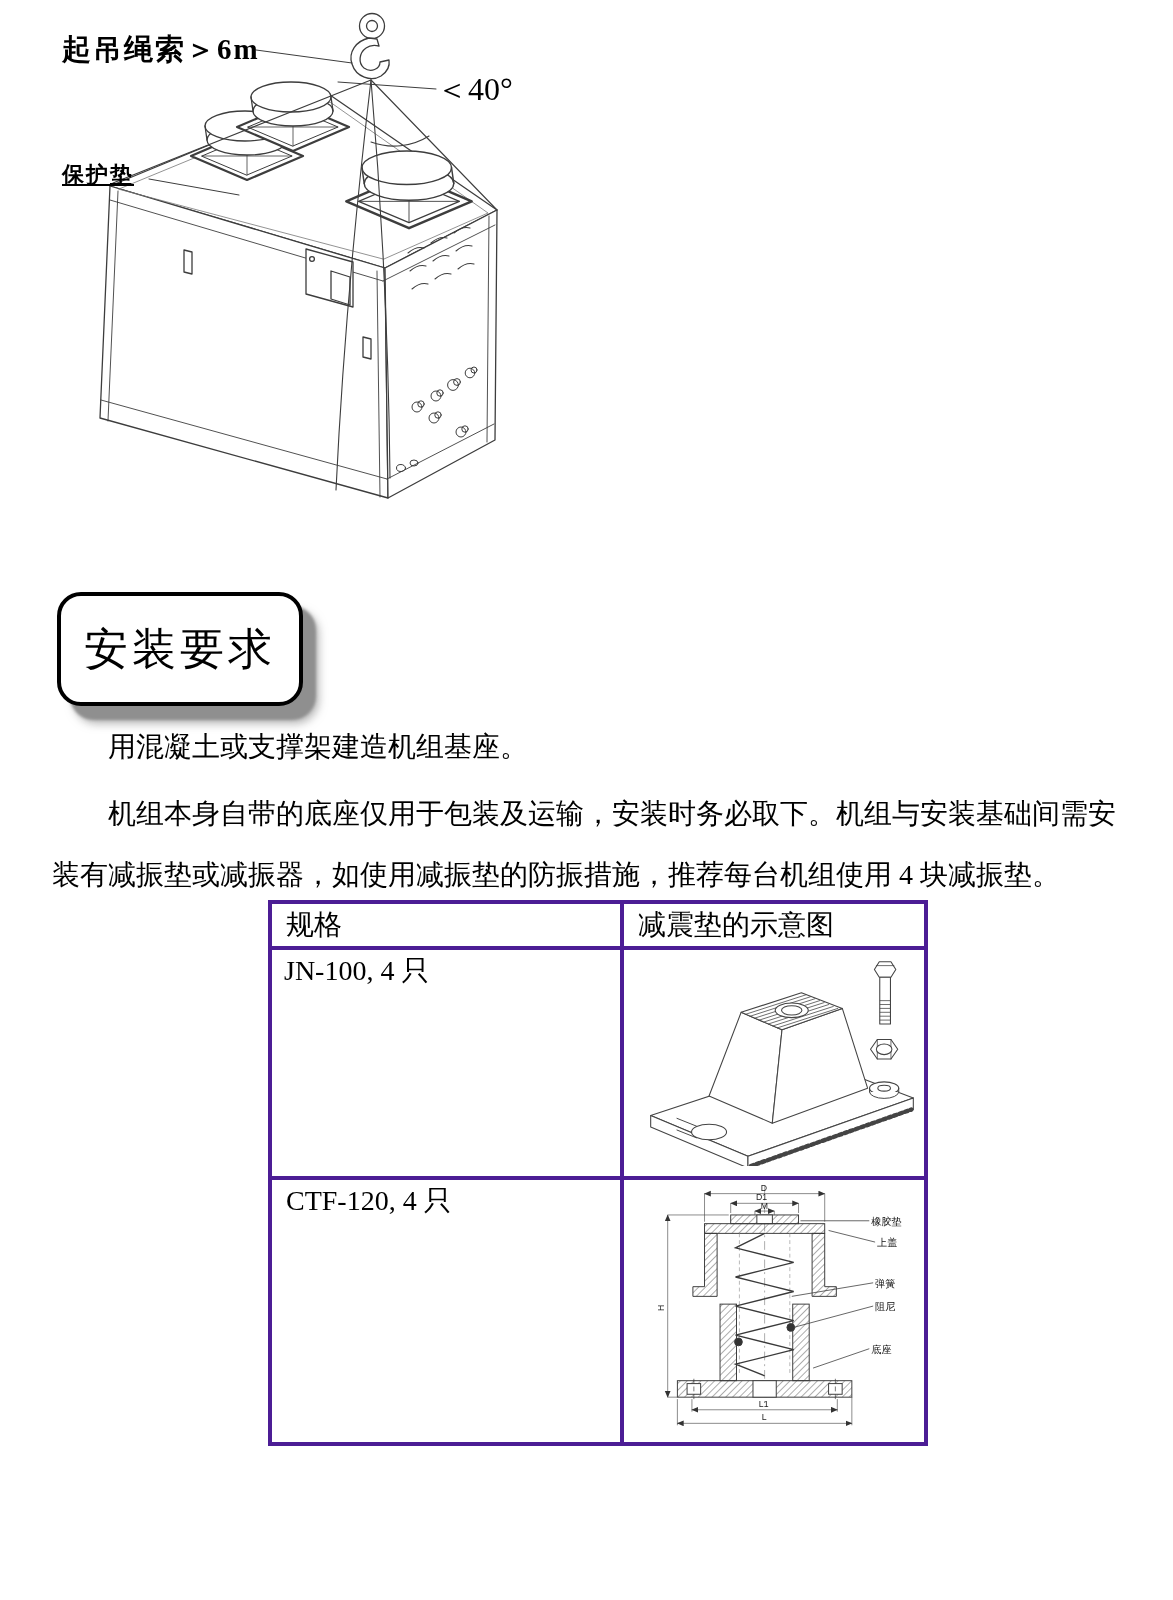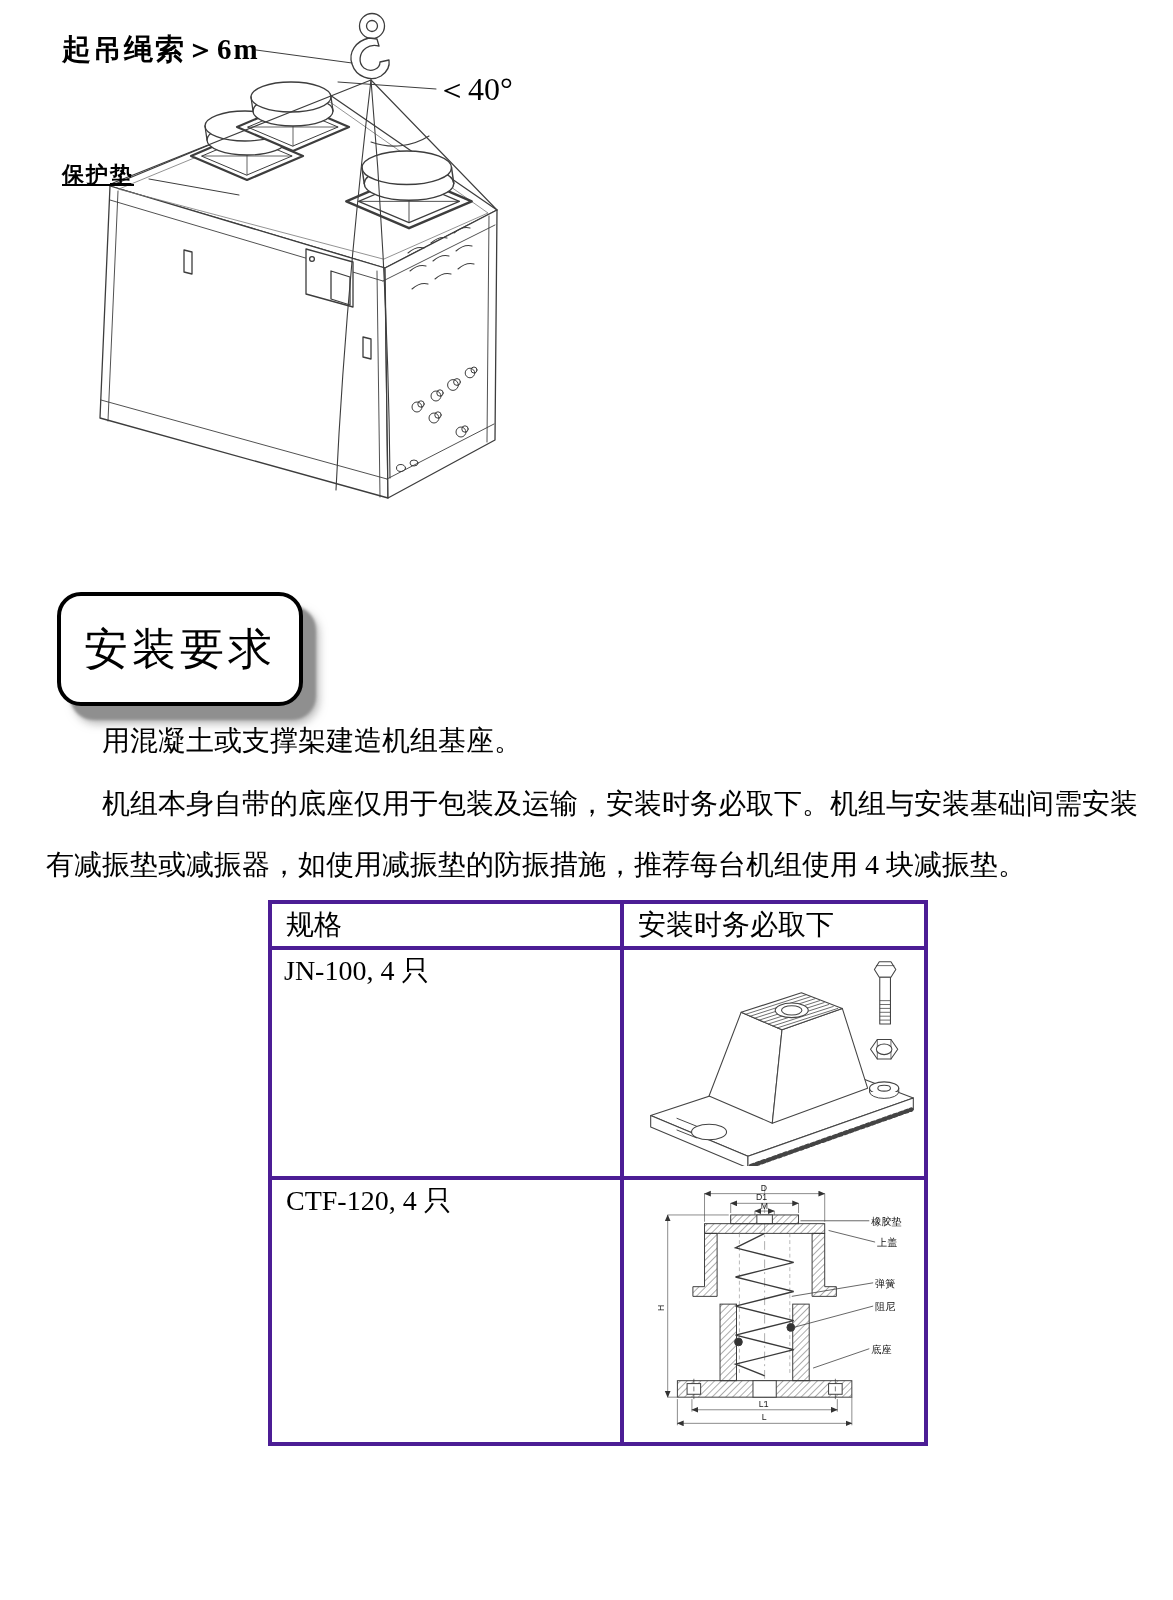--- a/index.html
+++ b/index.html
@@ -11,21 +11,21 @@
   .lbl{position:absolute;white-space:nowrap;color:#000;}
   .rope-lbl{left:62px;top:30px;font-size:29px;font-weight:700;letter-spacing:2px;}
   .angle-lbl{left:436px;top:68px;font-size:32px;}
   .pad-lbl{left:62px;top:160px;font-size:22px;font-weight:700;letter-spacing:2px;text-decoration:underline;}
   .banner{position:absolute;left:57px;top:552px;width:238px;height:106px;background:#fff;
           border:4px solid #000;border-radius:24px;
           box-shadow:13px 14px 3px #8f8f8f, 16px 18px 9px rgba(130,130,130,.55);
           display:flex;align-items:center;justify-content:center;margin-top:40px;}
   .banner span{font-size:44px;letter-spacing:4px;}
   .content{position:absolute;left:46px;top:710px;width:1096px;font-size:28px;line-height:61px;}
-  .content p{margin:0;text-indent:2em;}
+  .content p{margin:6px;text-indent:2em;}
   .content p + p{margin-top:2px;}
   table.damper{position:absolute;left:268px;top:900px;width:656px;border-collapse:collapse;
                table-layout:fixed;}
   table.damper th,table.damper td{border:4px solid #4c1d95;font-size:28px;font-weight:normal;
                text-align:left;vertical-align:top;padding:2px 6px 2px 14px;}
   table.damper th{height:38px;}
   tr.r1 td{height:152px;} tr.r2 td{height:222px;padding-left:12px;} tr.r3 td{height:258px;}
   td.illus{text-align:center;vertical-align:middle;padding:2px;}
   td.illus svg{margin:0 auto;}
   .dimtxt{font-size:9px;font-family:"Liberation Sans","DejaVu Sans",sans-serif;fill:#222;}
@@ -136,21 +136,21 @@
   </div>
 
   <table class="damper">
     <colgroup>
         <col style="width:352px">
         <col style="width:304px">
       </colgroup>
     <tbody>
         <tr>
       <th>规格</th>
-      <th>安装时务必取下</th>
+      <th>减震垫的示意图</th>
     </tr>
 
 
     <tr class="r2">
       <td>JN-100, 4 只</td>
       <td class="illus">
 
         <svg width="292" height="214" viewBox="0 0 300 220">
           <g stroke="#444" stroke-width="1.1" stroke-linejoin="round" stroke-linecap="round" fill="#fff">
 

